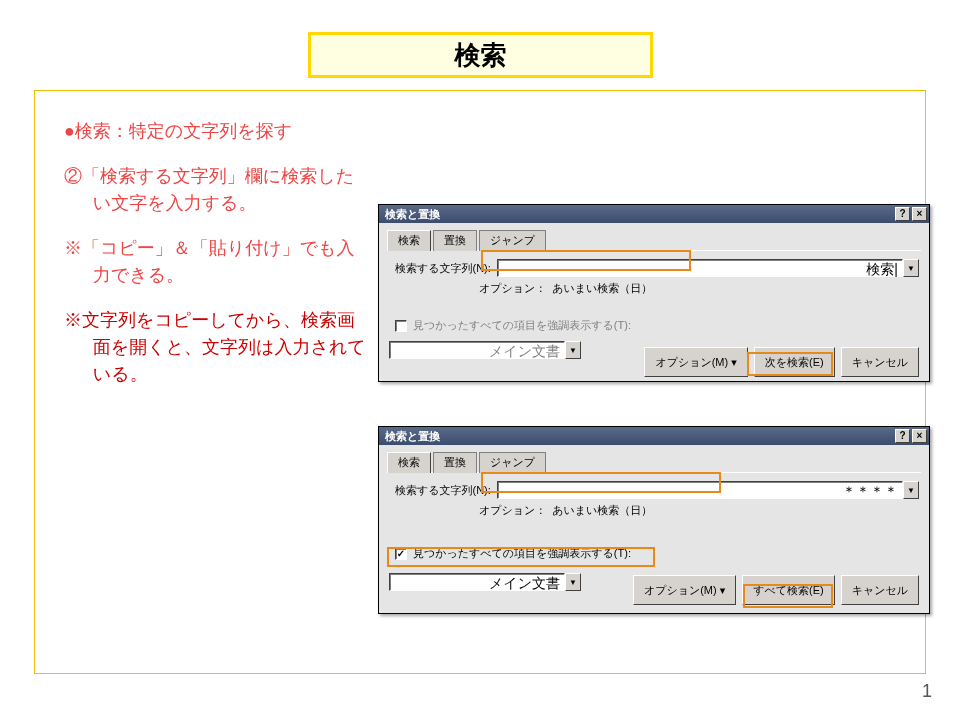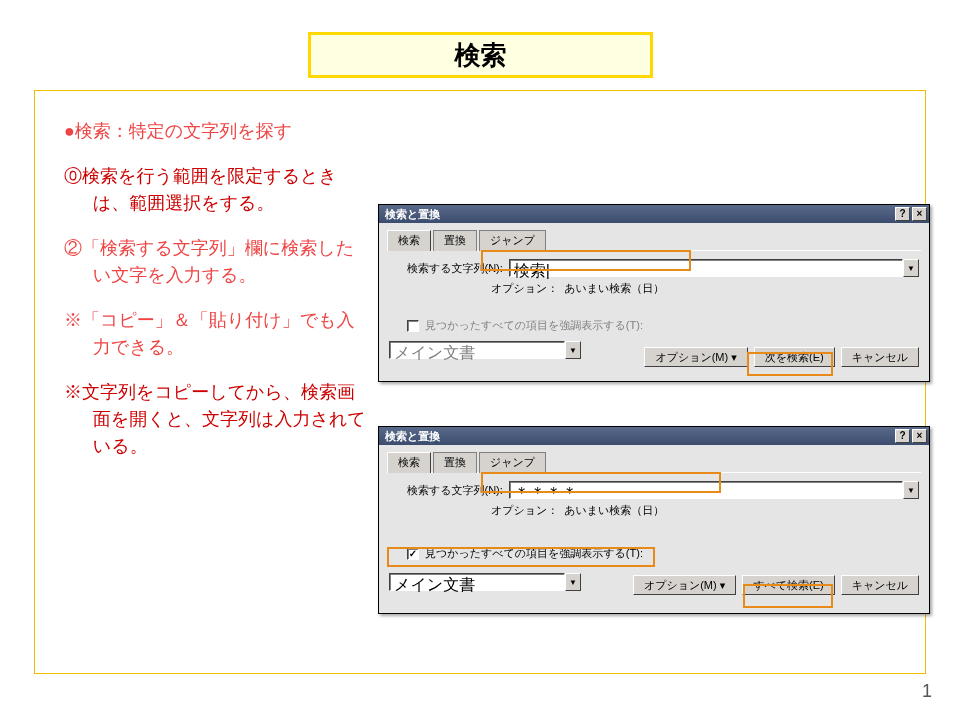--- a/index.html
+++ b/index.html
@@ -98,33 +98,34 @@
     background:#d6d3ce;
     border-color:#fff #404040 #d6d3ce #fff;
     z-index:2;
   }
   .tabline {
     margin: 0 8px;
     height: 1px; background:#808080;
     box-shadow: 0 1px 0 #fff inset;
   }
 
-  .body-area { position: relative; padding: 8px 10px 6px 28px; }
+  .body-area { position: relative; padding: 8px 10px 6px 16px; }
 
   .row { display:flex; align-items:center; margin-bottom:4px; gap:6px; }
   .row .lbl { white-space: nowrap; }
 
   .sunken {
     background:#fff;
     border: 1px solid #404040;
     border-right-color:#fff; border-bottom-color:#fff;
     box-shadow: inset 1px 1px 0 #808080;
     height: 18px;
     padding: 1px 4px;
-    font-size: 16px;
+    font-size: 14px;
+    text-align: right;
   }
   .disabled-text { color:#808080; }
 
   .combo {
     display:flex; align-items:stretch;
   }
   .combo .sunken { flex:1; }
   .combo .cbtn {
     width: 16px;
     background:#d6d3ce;
@@ -142,21 +143,21 @@
     display:inline-flex; align-items:center; justify-content:center;
     font-size:10px; font-weight:700;
   }
 
   .btnrow {
     display:flex; justify-content:flex-end; align-items:center;
     gap:6px;
     padding: 4px 10px 8px 0;
   }
   .btn95 {
-    min-width: 78px; height: 20px;
+    min-width: 78px; height: 30px;
     padding: 0 10px;
     background:#d6d3ce;
     border:1px solid #fff;
     border-right-color:#404040; border-bottom-color:#404040;
     font-size:11px;
     display:flex; align-items:center; justify-content:center;
   }
 
   .scope {
     position:absolute; left:10px; bottom:22px;
@@ -179,21 +180,20 @@
 <div class="banner">
   <span>検索</span>
 </div>
 
 <div class="frame"></div>
 
 <div class="page-num">1</div>
 
 <div class="instructions">
   <p class="blk">●検索：特定の文字列を探す</p>
-  <p class="red hang">⓪検索を行う範囲を限定するときは、範囲選択をする。</p>
   <p class="blk hang">②「検索する文字列」欄に検索したい文字を入力する。</p>
   <p class="blk hang">※「コピー」＆「貼り付け」でも入力できる。</p>
   <p class="red hang">※文字列をコピーしてから、検索画面を開くと、文字列は入力されている。</p>
 </div>
 
 <div id="dlg1" class="winbox">
   <div class="titlebar">
     <span>検索と置換</span>
     <div class="titlebtns">
       <div class="titlebtn">

